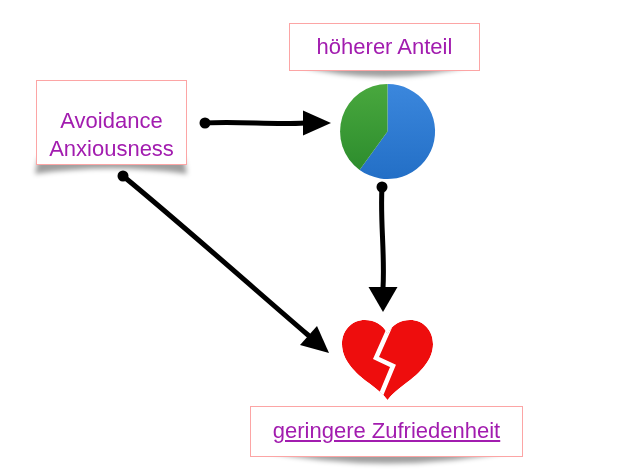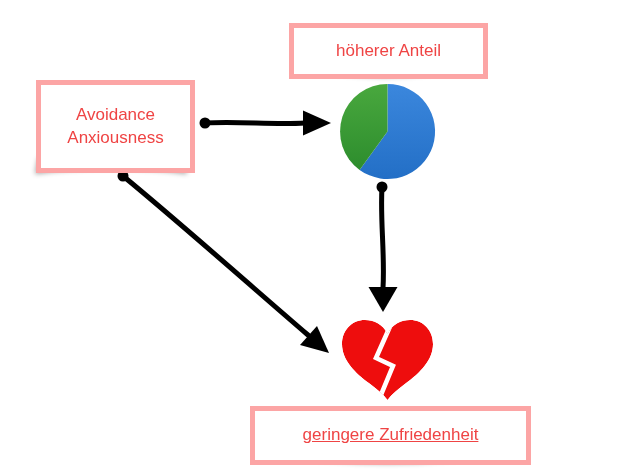--- a/index.html
+++ b/index.html
@@ -3,25 +3,25 @@
 <meta charset="utf-8">
 <style>
   html,body{margin:0;padding:0;background:#fff;}
   #stage{
     position:relative;width:620px;height:474px;background:#ffffff;
     overflow:hidden;font-family:"Liberation Sans",sans-serif;
   }
   #diagram-svg{position:absolute;left:0;top:0;}
   .note{
     position:absolute;display:flex;align-items:center;justify-content:center;
-    text-align:center;background:#ffffff;border:5px solid #fca5a5;
-    color:#ef4444;font-size:17px;line-height:1.3;white-space:pre-line;
+    text-align:center;background:#ffffff;border:1px solid #fca5a5;
+    color:#a21caf;font-size:22px;line-height:1.3;white-space:pre-line;
   }
   #node-mediator{left:289px;top:23px;width:189px;height:46px;}
-  #node-predictor{left:36px;top:80px;width:149px;height:83px;}
+  #node-predictor{left:36px;top:80px;width:149px;height:83px;align-items:flex-end;}
   #node-outcome{left:250px;top:406px;width:271px;height:49px;text-decoration:underline;}
 </style>
 </head>
 <body>
 
 <div id="stage">
 
   <svg id="diagram-svg" width="620" height="474" viewBox="0 0 620 474">
     <defs>
       <filter id="softblur" x="-30%" y="-30%" width="160%" height="160%">

